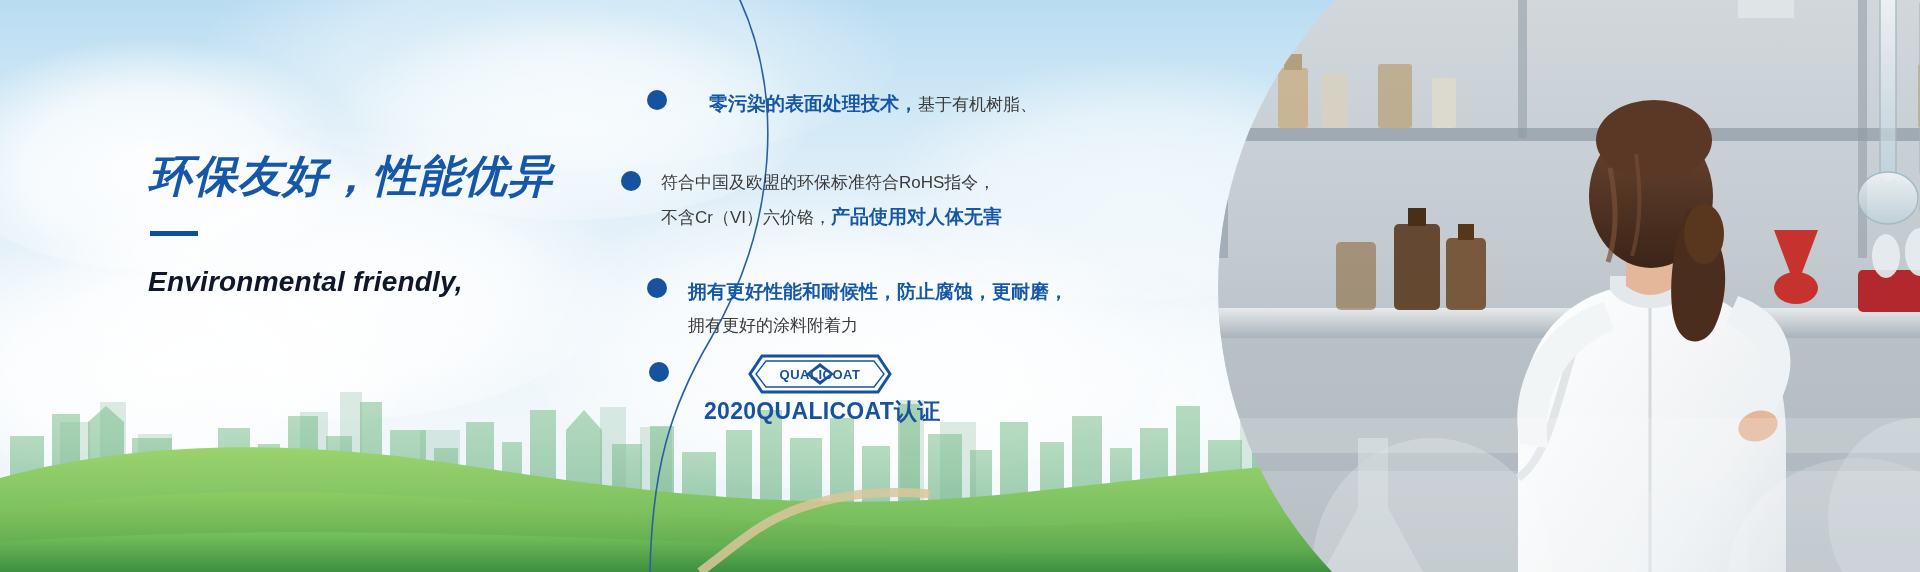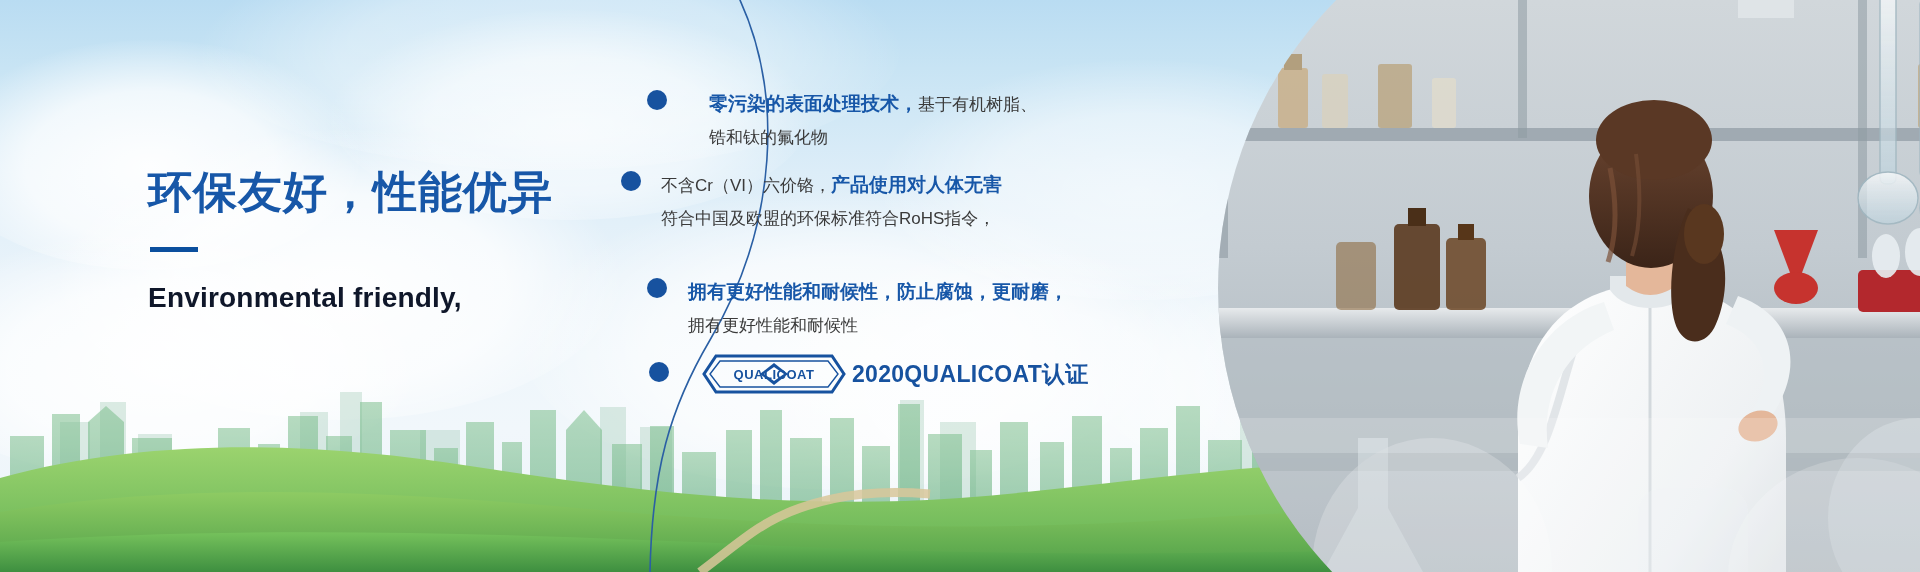--- a/index.html
+++ b/index.html
@@ -43,21 +43,21 @@
   .c9 { left:760px;  top:250px;  width:520px; height:260px; opacity:.7; }
 
   
   .skyline { position:absolute; left:0; bottom:64px; width:1920px; height:190px; opacity:.55; }
   .skyline2 { position:absolute; left:0; bottom:70px; width:1920px; height:150px; opacity:.35; }
 
   
   .hills { position:absolute; left:0; bottom:0; width:1920px; height:190px; }
 
   
-  .left-block { position:absolute; left:148px; top:166px; width:520px; }
+  .left-block { position:absolute; left:148px; top:150px; width:520px;font-style:italic; }
   .title-cn {
     font-size:44px; font-weight:bold; color:#1757a8;
     letter-spacing:1px; line-height:1.2; white-space:nowrap;
   }
   .divider { width:48px; height:5px; background:#0b4f9e; margin:28px 0 26px 2px; }
   .title-en {
     font-size:28px; font-weight:bold; color:#0f172a;
     line-height:1.45; letter-spacing:.2px;
   }
 
@@ -68,21 +68,21 @@
   .dot {
     position:absolute; width:20px; height:20px; border-radius:50%;
     background:#17529f;
   }
   .btext { position:absolute; white-space:nowrap; }
   .ln { line-height:1.9; }
   .bold { font-weight:bold; color:#1757a8; font-size:19px; }
   .norm { font-weight:normal; color:#3a3a3a; font-size:17px; }
 
   
-  .qc-row { position:absolute; left:700px; top:352px; display:flex; align-items:center; }
+  .qc-row { position:absolute; left:700px; top:352px; display:flex; align-items:center;flex-direction:column; }
   .qc-logo { position:relative; width:148px; height:44px; }
   .qc-text {
     margin-left:4px; font-size:23px; font-weight:bold; color:#17529f;
     letter-spacing:.3px; white-space:nowrap;
   }
 
   
   .photo-wrap {
     position:absolute; right:-118px; top:-122px;
     width:820px; height:820px; border-radius:50%;
@@ -238,46 +238,43 @@
   </svg>
 
   <div class="bullets">
 
     <div class="bullet">
       <span class="dot" style="left:647px; top:90px;"></span>
       <div class="btext" style="left:709px; top:86px;">
         <div class="ln">
           <span class="bold">零污染的表面处理技术，</span><span class="norm">基于有机树脂、</span>
         </div>
-        <div class="ln">
-          <span class="norm">锆和钛的氟化物</span>
-        </div>
       </div>
     </div>
 
     <div class="bullet">
       <span class="dot" style="left:621px; top:171px;"></span>
       <div class="btext" style="left:661px; top:167px;">
         <div class="ln">
-          <span class="norm">不含Cr（VI）六价铬，</span><span class="bold">产品使用对人体无害</span>
+          <span class="norm">符合中国及欧盟的环保标准符合RoHS指令，</span>
         </div>
         <div class="ln">
-          <span class="norm">符合中国及欧盟的环保标准符合RoHS指令，</span>
+          <span class="norm">不含Cr（VI）六价铬，</span><span class="bold">产品使用对人体无害</span>
         </div>
       </div>
     </div>
 
     <div class="bullet">
       <span class="dot" style="left:647px; top:278px;"></span>
       <div class="btext" style="left:662px; top:274px; left:662px;margin-left:26px;">
         <div class="ln">
           <span class="bold">拥有更好性能和耐候性，防止腐蚀，更耐磨，</span>
         </div>
         <div class="ln">
-          <span class="norm">拥有更好性能和耐候性</span>
+          <span class="norm">拥有更好的涂料附着力</span>
         </div>
       </div>
     </div>
 
     <div class="bullet">
       <span class="dot" style="left:649px; top:362px;"></span>
     </div>
   </div>
 
   <div class="qc-row">

